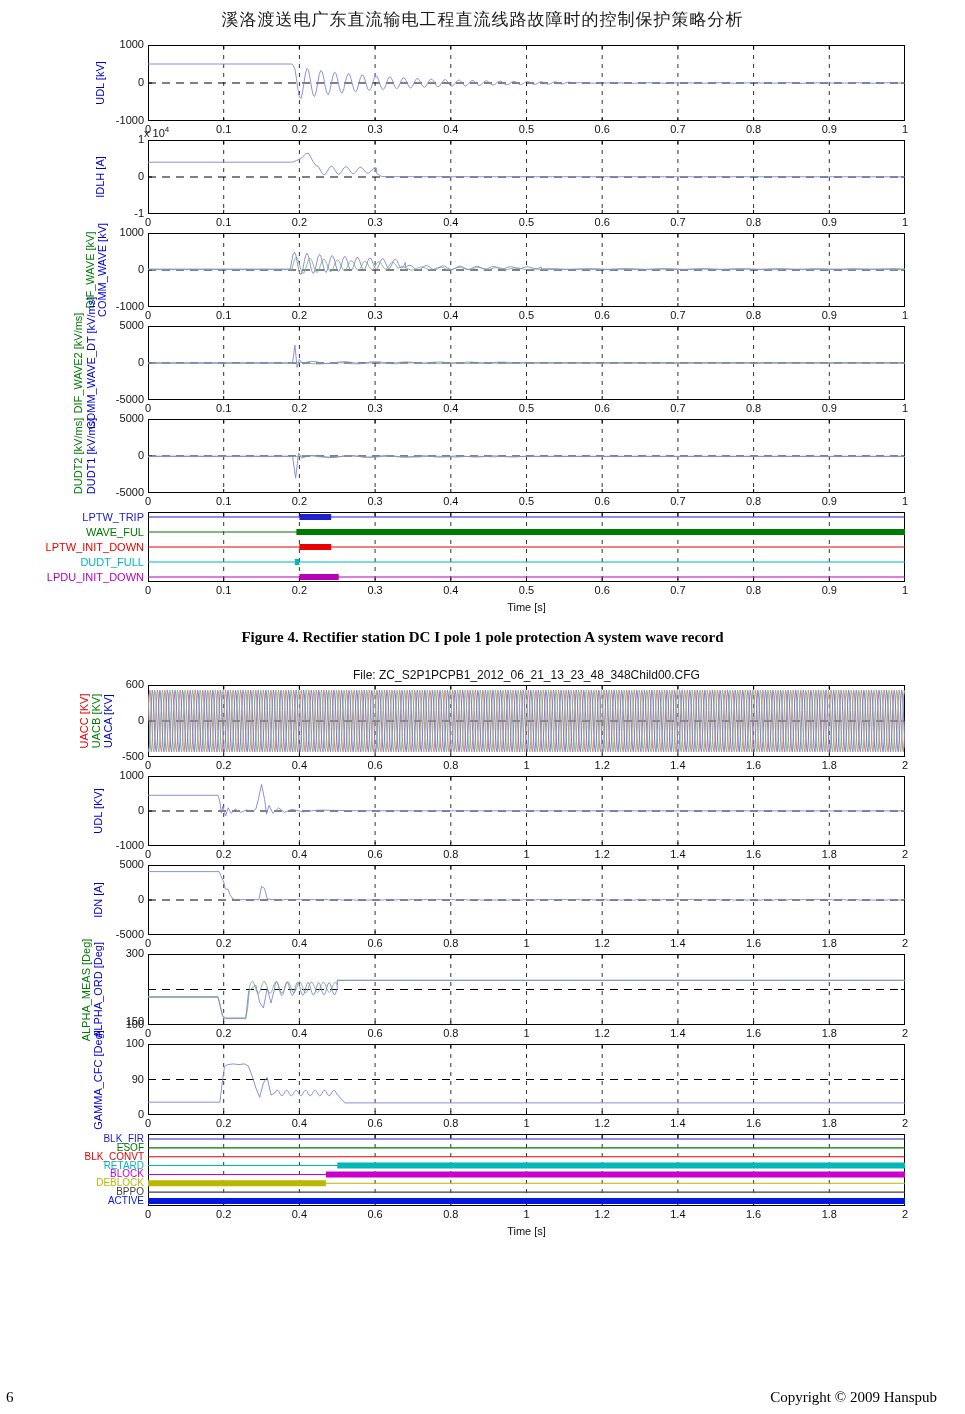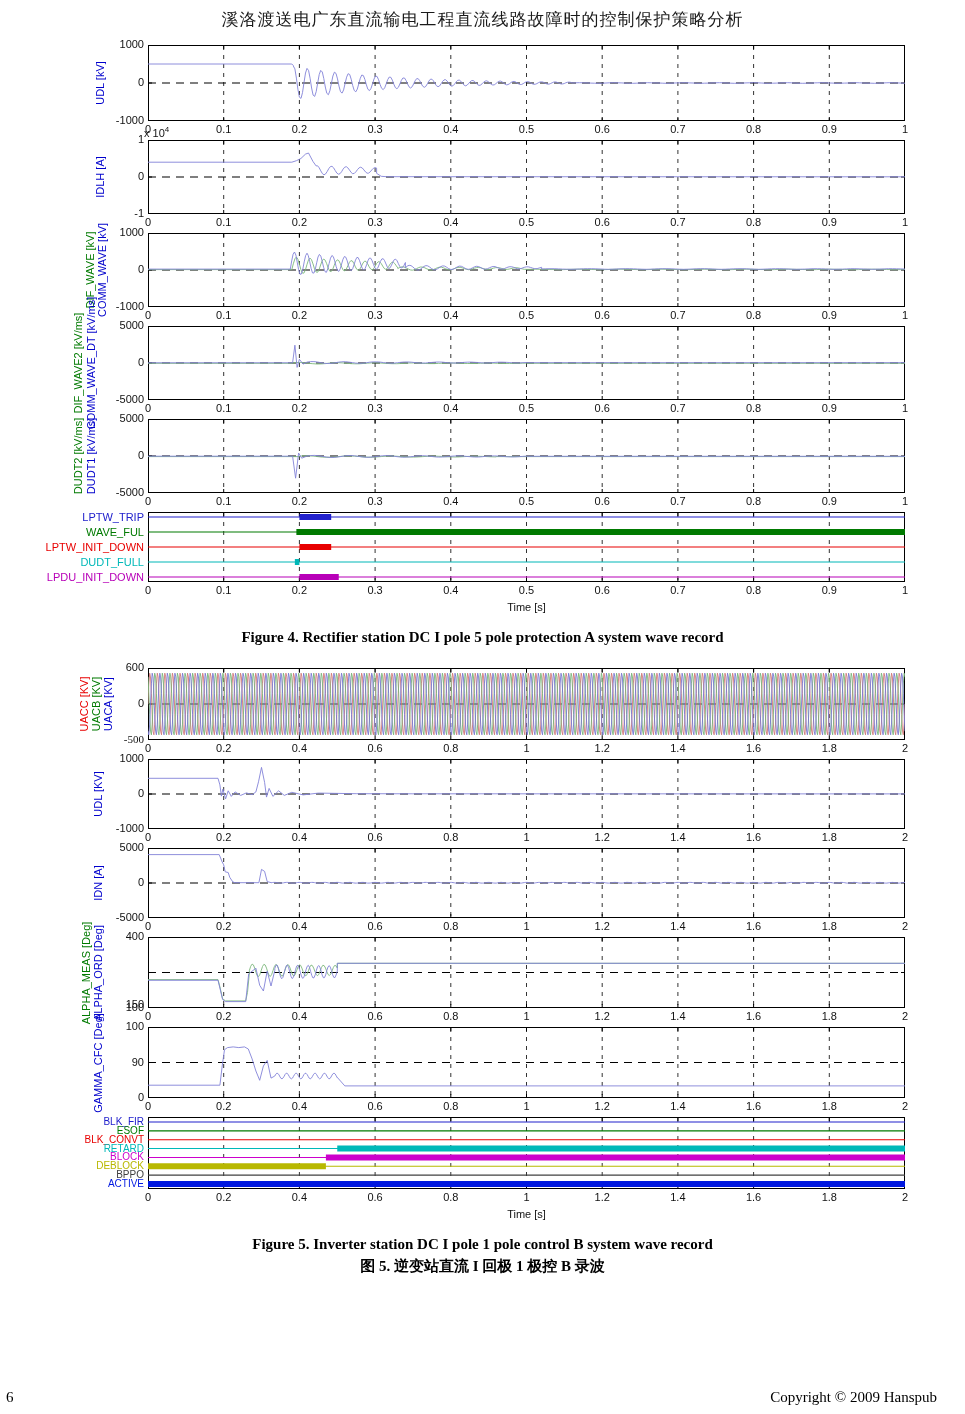--- a/index.html
+++ b/index.html
@@ -410,25 +410,26 @@
         <div class="xt" style="left: 378.5px;">0.5</div>
         <div class="xt" style="left: 454.2px;">0.6</div>
         <div class="xt" style="left: 529.9px;">0.7</div>
         <div class="xt" style="left: 605.6px;">0.8</div>
         <div class="xt" style="left: 681.3px;">0.9</div>
         <div class="xt" style="left: 757px;">1</div>
       </div>
       <div class="timelab">Time [s]</div>
     </div>
   <div class="caption">
-    <div class="en">Figure 4. Rectifier station DC I pole 5 pole protection A system wave record</div>
+    <div class="en">Figure 4. Rectifier station DC I pole 1 pole protection A system wave record</div>
   </div>
 </div>
 
 <div class="figure" style="margin-top:22px;">
+  <div class="plot-title">File: ZC_S2P1PCPB1_2012_06_21_13_23_48_348Child00.CFG</div>
   <div class="panels" id="fig5-panels">
       <div class="prow" style="height: 72px;">
         <svg width="757" height="72" viewBox="0 0 757 72">
           <rect x="0.5" y="0.5" width="756" height="71" fill="none" stroke="#000" stroke-width="1"></rect>
           <line x1="0" y1="0" x2="0" y2="4" stroke="#000"></line>
           <line x1="0" y1="68" x2="0" y2="72" stroke="#000"></line>
           <line x1="75.7" y1="1" x2="75.7" y2="71" stroke="#333" stroke-width="1" stroke-dasharray="4 5"></line>
           <line x1="75.7" y1="0" x2="75.7" y2="4" stroke="#000"></line>
           <line x1="75.7" y1="68" x2="75.7" y2="72" stroke="#000"></line>
           <line x1="151.4" y1="1" x2="151.4" y2="71" stroke="#333" stroke-width="1" stroke-dasharray="4 5"></line>
@@ -463,21 +464,21 @@
           <line x1="0" y1="36" x2="4" y2="36" stroke="#000"></line>
           <line x1="753" y1="36" x2="757" y2="36" stroke="#000"></line>
           <line x1="0" y1="72" x2="4" y2="72" stroke="#000"></line>
           <line x1="753" y1="72" x2="757" y2="72" stroke="#000"></line>
           <polyline points="0.0,36.0 0.8,15.9 1.7,5.2 2.5,8.9 3.4,25.3 4.2,46.7 5.0,63.1 5.9,66.8 6.7,56.1 7.6,36.0 8.4,15.9 9.3,5.2 10.1,8.9 10.9,25.3 11.8,46.7 12.6,63.1 13.5,66.8 14.3,56.1 15.1,36.0 16.0,15.9 16.8,5.2 17.7,8.9 18.5,25.3 19.3,46.7 20.2,63.1 21.0,66.8 21.9,56.1 22.7,36.0 23.6,15.9 24.4,5.2 25.2,8.9 26.1,25.3 26.9,46.7 27.8,63.1 28.6,66.8 29.4,56.1 30.3,36.0 31.1,15.9 32.0,5.2 32.8,8.9 33.6,25.3 34.5,46.7 35.3,63.1 36.2,66.8 37.0,56.1 37.9,36.0 38.7,15.9 39.5,5.2 40.4,8.9 41.2,25.3 42.1,46.7 42.9,63.1 43.7,66.8 44.6,56.1 45.4,36.0 46.3,15.9 47.1,5.2 47.9,8.9 48.8,25.3 49.6,46.7 50.5,63.1 51.3,66.8 52.1,56.1 53.0,36.0 53.8,15.9 54.7,5.2 55.5,8.9 56.4,25.3 57.2,46.7 58.0,63.1 58.9,66.8 59.7,56.1 60.6,36.0 61.4,15.9 62.2,5.2 63.1,8.9 63.9,25.3 64.8,46.7 65.6,63.1 66.4,66.8 67.3,56.1 68.1,36.0 69.0,15.9 69.8,5.2 70.7,8.9 71.5,25.3 72.3,46.7 73.2,63.1 74.0,66.8 74.9,56.1 75.7,36.0 76.5,15.9 77.4,5.2 78.2,8.9 79.1,25.3 79.9,46.7 80.7,63.1 81.6,66.8 82.4,56.1 83.3,36.0 84.1,15.9 85.0,5.2 85.8,8.9 86.6,25.3 87.5,46.7 88.3,63.1 89.2,66.8 90.0,56.1 90.8,36.0 91.7,15.9 92.5,5.2 93.4,8.9 94.2,25.3 95.0,46.7 95.9,63.1 96.7,66.8 97.6,56.1 98.4,36.0 99.3,15.9 100.1,5.2 100.9,8.9 101.8,25.3 102.6,46.7 103.5,63.1 104.3,66.8 105.1,56.1 106.0,36.0 106.8,15.9 107.7,5.2 108.5,8.9 109.3,25.3 110.2,46.7 111.0,63.1 111.9,66.8 112.7,56.1 113.5,36.0 114.4,15.9 115.2,5.2 116.1,8.9 116.9,25.3 117.8,46.7 118.6,63.1 119.4,66.8 120.3,56.1 121.1,36.0 122.0,15.9 122.8,5.2 123.6,8.9 124.5,25.3 125.3,46.7 126.2,63.1 127.0,66.8 127.8,56.1 128.7,36.0 129.5,15.9 130.4,5.2 131.2,8.9 132.1,25.3 132.9,46.7 133.7,63.1 134.6,66.8 135.4,56.1 136.3,36.0 137.1,15.9 137.9,5.2 138.8,8.9 139.6,25.3 140.5,46.7 141.3,63.1 142.1,66.8 143.0,56.1 143.8,36.0 144.7,15.9 145.5,5.2 146.4,8.9 147.2,25.3 148.0,46.7 148.9,63.1 149.7,66.8 150.6,56.1 151.4,36.0 152.2,15.9 153.1,5.2 153.9,8.9 154.8,25.3 155.6,46.7 156.4,63.1 157.3,66.8 158.1,56.1 159.0,36.0 159.8,15.9 160.7,5.2 161.5,8.9 162.3,25.3 163.2,46.7 164.0,63.1 164.9,66.8 165.7,56.1 166.5,36.0 167.4,15.9 168.2,5.2 169.1,8.9 169.9,25.3 170.7,46.7 171.6,63.1 172.4,66.8 173.3,56.1 174.1,36.0 175.0,15.9 175.8,5.2 176.6,8.9 177.5,25.3 178.3,46.7 179.2,63.1 180.0,66.8 180.8,56.1 181.7,36.0 182.5,15.9 183.4,5.2 184.2,8.9 185.0,25.3 185.9,46.7 186.7,63.1 187.6,66.8 188.4,56.1 189.3,36.0 190.1,15.9 190.9,5.2 191.8,8.9 192.6,25.3 193.5,46.7 194.3,63.1 195.1,66.8 196.0,56.1 196.8,36.0 197.7,15.9 198.5,5.2 199.3,8.9 200.2,25.3 201.0,46.7 201.9,63.1 202.7,66.8 203.5,56.1 204.4,36.0 205.2,15.9 206.1,5.2 206.9,8.9 207.8,25.3 208.6,46.7 209.4,63.1 210.3,66.8 211.1,56.1 212.0,36.0 212.8,15.9 213.6,5.2 214.5,8.9 215.3,25.3 216.2,46.7 217.0,63.1 217.8,66.8 218.7,56.1 219.5,36.0 220.4,15.9 221.2,5.2 222.1,8.9 222.9,25.3 223.7,46.7 224.6,63.1 225.4,66.8 226.3,56.1 227.1,36.0 227.9,15.9 228.8,5.2 229.6,8.9 230.5,25.3 231.3,46.7 232.1,63.1 233.0,66.8 233.8,56.1 234.7,36.0 235.5,15.9 236.4,5.2 237.2,8.9 238.0,25.3 238.9,46.7 239.7,63.1 240.6,66.8 241.4,56.1 242.2,36.0 243.1,15.9 243.9,5.2 244.8,8.9 245.6,25.3 246.4,46.7 247.3,63.1 248.1,66.8 249.0,56.1 249.8,36.0 250.7,15.9 251.5,5.2 252.3,8.9 253.2,25.3 254.0,46.7 254.9,63.1 255.7,66.8 256.5,56.1 257.4,36.0 258.2,15.9 259.1,5.2 259.9,8.9 260.7,25.3 261.6,46.7 262.4,63.1 263.3,66.8 264.1,56.1 264.9,36.0 265.8,15.9 266.6,5.2 267.5,8.9 268.3,25.3 269.2,46.7 270.0,63.1 270.8,66.8 271.7,56.1 272.5,36.0 273.4,15.9 274.2,5.2 275.0,8.9 275.9,25.3 276.7,46.7 277.6,63.1 278.4,66.8 279.2,56.1 280.1,36.0 280.9,15.9 281.8,5.2 282.6,8.9 283.5,25.3 284.3,46.7 285.1,63.1 286.0,66.8 286.8,56.1 287.7,36.0 288.5,15.9 289.3,5.2 290.2,8.9 291.0,25.3 291.9,46.7 292.7,63.1 293.5,66.8 294.4,56.1 295.2,36.0 296.1,15.9 296.9,5.2 297.8,8.9 298.6,25.3 299.4,46.7 300.3,63.1 301.1,66.8 302.0,56.1 302.8,36.0 303.6,15.9 304.5,5.2 305.3,8.9 306.2,25.3 307.0,46.7 307.8,63.1 308.7,66.8 309.5,56.1 310.4,36.0 311.2,15.9 312.1,5.2 312.9,8.9 313.7,25.3 314.6,46.7 315.4,63.1 316.3,66.8 317.1,56.1 317.9,36.0 318.8,15.9 319.6,5.2 320.5,8.9 321.3,25.3 322.1,46.7 323.0,63.1 323.8,66.8 324.7,56.1 325.5,36.0 326.4,15.9 327.2,5.2 328.0,8.9 328.9,25.3 329.7,46.7 330.6,63.1 331.4,66.8 332.2,56.1 333.1,36.0 333.9,15.9 334.8,5.2 335.6,8.9 336.4,25.3 337.3,46.7 338.1,63.1 339.0,66.8 339.8,56.1 340.7,36.0 341.5,15.9 342.3,5.2 343.2,8.9 344.0,25.3 344.9,46.7 345.7,63.1 346.5,66.8 347.4,56.1 348.2,36.0 349.1,15.9 349.9,5.2 350.7,8.9 351.6,25.3 352.4,46.7 353.3,63.1 354.1,66.8 354.9,56.1 355.8,36.0 356.6,15.9 357.5,5.2 358.3,8.9 359.2,25.3 360.0,46.7 360.8,63.1 361.7,66.8 362.5,56.1 363.4,36.0 364.2,15.9 365.0,5.2 365.9,8.9 366.7,25.3 367.6,46.7 368.4,63.1 369.2,66.8 370.1,56.1 370.9,36.0 371.8,15.9 372.6,5.2 373.5,8.9 374.3,25.3 375.1,46.7 376.0,63.1 376.8,66.8 377.7,56.1 378.5,36.0 379.3,15.9 380.2,5.2 381.0,8.9 381.9,25.3 382.7,46.7 383.5,63.1 384.4,66.8 385.2,56.1 386.1,36.0 386.9,15.9 387.8,5.2 388.6,8.9 389.4,25.3 390.3,46.7 391.1,63.1 392.0,66.8 392.8,56.1 393.6,36.0 394.5,15.9 395.3,5.2 396.2,8.9 397.0,25.3 397.8,46.7 398.7,63.1 399.5,66.8 400.4,56.1 401.2,36.0 402.1,15.9 402.9,5.2 403.7,8.9 404.6,25.3 405.4,46.7 406.3,63.1 407.1,66.8 407.9,56.1 408.8,36.0 409.6,15.9 410.5,5.2 411.3,8.9 412.1,25.3 413.0,46.7 413.8,63.1 414.7,66.8 415.5,56.1 416.4,36.0 417.2,15.9 418.0,5.2 418.9,8.9 419.7,25.3 420.6,46.7 421.4,63.1 422.2,66.8 423.1,56.1 423.9,36.0 424.8,15.9 425.6,5.2 426.4,8.9 427.3,25.3 428.1,46.7 429.0,63.1 429.8,66.8 430.6,56.1 431.5,36.0 432.3,15.9 433.2,5.2 434.0,8.9 434.9,25.3 435.7,46.7 436.5,63.1 437.4,66.8 438.2,56.1 439.1,36.0 439.9,15.9 440.7,5.2 441.6,8.9 442.4,25.3 443.3,46.7 444.1,63.1 444.9,66.8 445.8,56.1 446.6,36.0 447.5,15.9 448.3,5.2 449.2,8.9 450.0,25.3 450.8,46.7 451.7,63.1 452.5,66.8 453.4,56.1 454.2,36.0 455.0,15.9 455.9,5.2 456.7,8.9 457.6,25.3 458.4,46.7 459.2,63.1 460.1,66.8 460.9,56.1 461.8,36.0 462.6,15.9 463.5,5.2 464.3,8.9 465.1,25.3 466.0,46.7 466.8,63.1 467.7,66.8 468.5,56.1 469.3,36.0 470.2,15.9 471.0,5.2 471.9,8.9 472.7,25.3 473.5,46.7 474.4,63.1 475.2,66.8 476.1,56.1 476.9,36.0 477.8,15.9 478.6,5.2 479.4,8.9 480.3,25.3 481.1,46.7 482.0,63.1 482.8,66.8 483.6,56.1 484.5,36.0 485.3,15.9 486.2,5.2 487.0,8.9 487.8,25.3 488.7,46.7 489.5,63.1 490.4,66.8 491.2,56.1 492.1,36.0 492.9,15.9 493.7,5.2 494.6,8.9 495.4,25.3 496.3,46.7 497.1,63.1 497.9,66.8 498.8,56.1 499.6,36.0 500.5,15.9 501.3,5.2 502.1,8.9 503.0,25.3 503.8,46.7 504.7,63.1 505.5,66.8 506.3,56.1 507.2,36.0 508.0,15.9 508.9,5.2 509.7,8.9 510.6,25.3 511.4,46.7 512.2,63.1 513.1,66.8 513.9,56.1 514.8,36.0 515.6,15.9 516.4,5.2 517.3,8.9 518.1,25.3 519.0,46.7 519.8,63.1 520.6,66.8 521.5,56.1 522.3,36.0 523.2,15.9 524.0,5.2 524.9,8.9 525.7,25.3 526.5,46.7 527.4,63.1 528.2,66.8 529.1,56.1 529.9,36.0 530.7,15.9 531.6,5.2 532.4,8.9 533.3,25.3 534.1,46.7 534.9,63.1 535.8,66.8 536.6,56.1 537.5,36.0 538.3,15.9 539.2,5.2 540.0,8.9 540.8,25.3 541.7,46.7 542.5,63.1 543.4,66.8 544.2,56.1 545.0,36.0 545.9,15.9 546.7,5.2 547.6,8.9 548.4,25.3 549.2,46.7 550.1,63.1 550.9,66.8 551.8,56.1 552.6,36.0 553.5,15.9 554.3,5.2 555.1,8.9 556.0,25.3 556.8,46.7 557.7,63.1 558.5,66.8 559.3,56.1 560.2,36.0 561.0,15.9 561.9,5.2 562.7,8.9 563.5,25.3 564.4,46.7 565.2,63.1 566.1,66.8 566.9,56.1 567.8,36.0 568.6,15.9 569.4,5.2 570.3,8.9 571.1,25.3 572.0,46.7 572.8,63.1 573.6,66.8 574.5,56.1 575.3,36.0 576.2,15.9 577.0,5.2 577.8,8.9 578.7,25.3 579.5,46.7 580.4,63.1 581.2,66.8 582.0,56.1 582.9,36.0 583.7,15.9 584.6,5.2 585.4,8.9 586.3,25.3 587.1,46.7 587.9,63.1 588.8,66.8 589.6,56.1 590.5,36.0 591.3,15.9 592.1,5.2 593.0,8.9 593.8,25.3 594.7,46.7 595.5,63.1 596.3,66.8 597.2,56.1 598.0,36.0 598.9,15.9 599.7,5.2 600.6,8.9 601.4,25.3 602.2,46.7 603.1,63.1 603.9,66.8 604.8,56.1 605.6,36.0 606.4,15.9 607.3,5.2 608.1,8.9 609.0,25.3 609.8,46.7 610.6,63.1 611.5,66.8 612.3,56.1 613.2,36.0 614.0,15.9 614.9,5.2 615.7,8.9 616.5,25.3 617.4,46.7 618.2,63.1 619.1,66.8 619.9,56.1 620.7,36.0 621.6,15.9 622.4,5.2 623.3,8.9 624.1,25.3 624.9,46.7 625.8,63.1 626.6,66.8 627.5,56.1 628.3,36.0 629.2,15.9 630.0,5.2 630.8,8.9 631.7,25.3 632.5,46.7 633.4,63.1 634.2,66.8 635.0,56.1 635.9,36.0 636.7,15.9 637.6,5.2 638.4,8.9 639.2,25.3 640.1,46.7 640.9,63.1 641.8,66.8 642.6,56.1 643.4,36.0 644.3,15.9 645.1,5.2 646.0,8.9 646.8,25.3 647.7,46.7 648.5,63.1 649.3,66.8 650.2,56.1 651.0,36.0 651.9,15.9 652.7,5.2 653.5,8.9 654.4,25.3 655.2,46.7 656.1,63.1 656.9,66.8 657.7,56.1 658.6,36.0 659.4,15.9 660.3,5.2 661.1,8.9 662.0,25.3 662.8,46.7 663.6,63.1 664.5,66.8 665.3,56.1 666.2,36.0 667.0,15.9 667.8,5.2 668.7,8.9 669.5,25.3 670.4,46.7 671.2,63.1 672.0,66.8 672.9,56.1 673.7,36.0 674.6,15.9 675.4,5.2 676.3,8.9 677.1,25.3 677.9,46.7 678.8,63.1 679.6,66.8 680.5,56.1 681.3,36.0 682.1,15.9 683.0,5.2 683.8,8.9 684.7,25.3 685.5,46.7 686.3,63.1 687.2,66.8 688.0,56.1 688.9,36.0 689.7,15.9 690.6,5.2 691.4,8.9 692.2,25.3 693.1,46.7 693.9,63.1 694.8,66.8 695.6,56.1 696.4,36.0 697.3,15.9 698.1,5.2 699.0,8.9 699.8,25.3 700.6,46.7 701.5,63.1 702.3,66.8 703.2,56.1 704.0,36.0 704.9,15.9 705.7,5.2 706.5,8.9 707.4,25.3 708.2,46.7 709.1,63.1 709.9,66.8 710.7,56.1 711.6,36.0 712.4,15.9 713.3,5.2 714.1,8.9 714.9,25.3 715.8,46.7 716.6,63.1 717.5,66.8 718.3,56.1 719.1,36.0 720.0,15.9 720.8,5.2 721.7,8.9 722.5,25.3 723.4,46.7 724.2,63.1 725.0,66.8 725.9,56.1 726.7,36.0 727.6,15.9 728.4,5.2 729.2,8.9 730.1,25.3 730.9,46.7 731.8,63.1 732.6,66.8 733.4,56.1 734.3,36.0 735.1,15.9 736.0,5.2 736.8,8.9 737.7,25.3 738.5,46.7 739.3,63.1 740.2,66.8 741.0,56.1 741.9,36.0 742.7,15.9 743.5,5.2 744.4,8.9 745.2,25.3 746.1,46.7 746.9,63.1 747.7,66.8 748.6,56.1 749.4,36.0 750.3,15.9 751.1,5.2 752.0,8.9 752.8,25.3 753.6,46.7 754.5,63.1 755.3,66.8 756.2,56.1 757.0,36.0" fill="none" stroke="#d07878" stroke-width="0.9"></polyline>
           <polyline points="0.0,8.9 0.8,25.3 1.7,46.7 2.5,63.1 3.4,66.8 4.2,56.1 5.0,36.0 5.9,15.9 6.7,5.2 7.6,8.9 8.4,25.3 9.3,46.7 10.1,63.1 10.9,66.8 11.8,56.1 12.6,36.0 13.5,15.9 14.3,5.2 15.1,8.9 16.0,25.3 16.8,46.7 17.7,63.1 18.5,66.8 19.3,56.1 20.2,36.0 21.0,15.9 21.9,5.2 22.7,8.9 23.6,25.3 24.4,46.7 25.2,63.1 26.1,66.8 26.9,56.1 27.8,36.0 28.6,15.9 29.4,5.2 30.3,8.9 31.1,25.3 32.0,46.7 32.8,63.1 33.6,66.8 34.5,56.1 35.3,36.0 36.2,15.9 37.0,5.2 37.9,8.9 38.7,25.3 39.5,46.7 40.4,63.1 41.2,66.8 42.1,56.1 42.9,36.0 43.7,15.9 44.6,5.2 45.4,8.9 46.3,25.3 47.1,46.7 47.9,63.1 48.8,66.8 49.6,56.1 50.5,36.0 51.3,15.9 52.1,5.2 53.0,8.9 53.8,25.3 54.7,46.7 55.5,63.1 56.4,66.8 57.2,56.1 58.0,36.0 58.9,15.9 59.7,5.2 60.6,8.9 61.4,25.3 62.2,46.7 63.1,63.1 63.9,66.8 64.8,56.1 65.6,36.0 66.4,15.9 67.3,5.2 68.1,8.9 69.0,25.3 69.8,46.7 70.7,63.1 71.5,66.8 72.3,56.1 73.2,36.0 74.0,15.9 74.9,5.2 75.7,8.9 76.5,25.3 77.4,46.7 78.2,63.1 79.1,66.8 79.9,56.1 80.7,36.0 81.6,15.9 82.4,5.2 83.3,8.9 84.1,25.3 85.0,46.7 85.8,63.1 86.6,66.8 87.5,56.1 88.3,36.0 89.2,15.9 90.0,5.2 90.8,8.9 91.7,25.3 92.5,46.7 93.4,63.1 94.2,66.8 95.0,56.1 95.9,36.0 96.7,15.9 97.6,5.2 98.4,8.9 99.3,25.3 100.1,46.7 100.9,63.1 101.8,66.8 102.6,56.1 103.5,36.0 104.3,15.9 105.1,5.2 106.0,8.9 106.8,25.3 107.7,46.7 108.5,63.1 109.3,66.8 110.2,56.1 111.0,36.0 111.9,15.9 112.7,5.2 113.5,8.9 114.4,25.3 115.2,46.7 116.1,63.1 116.9,66.8 117.8,56.1 118.6,36.0 119.4,15.9 120.3,5.2 121.1,8.9 122.0,25.3 122.8,46.7 123.6,63.1 124.5,66.8 125.3,56.1 126.2,36.0 127.0,15.9 127.8,5.2 128.7,8.9 129.5,25.3 130.4,46.7 131.2,63.1 132.1,66.8 132.9,56.1 133.7,36.0 134.6,15.9 135.4,5.2 136.3,8.9 137.1,25.3 137.9,46.7 138.8,63.1 139.6,66.8 140.5,56.1 141.3,36.0 142.1,15.9 143.0,5.2 143.8,8.9 144.7,25.3 145.5,46.7 146.4,63.1 147.2,66.8 148.0,56.1 148.9,36.0 149.7,15.9 150.6,5.2 151.4,8.9 152.2,25.3 153.1,46.7 153.9,63.1 154.8,66.8 155.6,56.1 156.4,36.0 157.3,15.9 158.1,5.2 159.0,8.9 159.8,25.3 160.7,46.7 161.5,63.1 162.3,66.8 163.2,56.1 164.0,36.0 164.9,15.9 165.7,5.2 166.5,8.9 167.4,25.3 168.2,46.7 169.1,63.1 169.9,66.8 170.7,56.1 171.6,36.0 172.4,15.9 173.3,5.2 174.1,8.9 175.0,25.3 175.8,46.7 176.6,63.1 177.5,66.8 178.3,56.1 179.2,36.0 180.0,15.9 180.8,5.2 181.7,8.9 182.5,25.3 183.4,46.7 184.2,63.1 185.0,66.8 185.9,56.1 186.7,36.0 187.6,15.9 188.4,5.2 189.3,8.9 190.1,25.3 190.9,46.7 191.8,63.1 192.6,66.8 193.5,56.1 194.3,36.0 195.1,15.9 196.0,5.2 196.8,8.9 197.7,25.3 198.5,46.7 199.3,63.1 200.2,66.8 201.0,56.1 201.9,36.0 202.7,15.9 203.5,5.2 204.4,8.9 205.2,25.3 206.1,46.7 206.9,63.1 207.8,66.8 208.6,56.1 209.4,36.0 210.3,15.9 211.1,5.2 212.0,8.9 212.8,25.3 213.6,46.7 214.5,63.1 215.3,66.8 216.2,56.1 217.0,36.0 217.8,15.9 218.7,5.2 219.5,8.9 220.4,25.3 221.2,46.7 222.1,63.1 222.9,66.8 223.7,56.1 224.6,36.0 225.4,15.9 226.3,5.2 227.1,8.9 227.9,25.3 228.8,46.7 229.6,63.1 230.5,66.8 231.3,56.1 232.1,36.0 233.0,15.9 233.8,5.2 234.7,8.9 235.5,25.3 236.4,46.7 237.2,63.1 238.0,66.8 238.9,56.1 239.7,36.0 240.6,15.9 241.4,5.2 242.2,8.9 243.1,25.3 243.9,46.7 244.8,63.1 245.6,66.8 246.4,56.1 247.3,36.0 248.1,15.9 249.0,5.2 249.8,8.9 250.7,25.3 251.5,46.7 252.3,63.1 253.2,66.8 254.0,56.1 254.9,36.0 255.7,15.9 256.5,5.2 257.4,8.9 258.2,25.3 259.1,46.7 259.9,63.1 260.7,66.8 261.6,56.1 262.4,36.0 263.3,15.9 264.1,5.2 264.9,8.9 265.8,25.3 266.6,46.7 267.5,63.1 268.3,66.8 269.2,56.1 270.0,36.0 270.8,15.9 271.7,5.2 272.5,8.9 273.4,25.3 274.2,46.7 275.0,63.1 275.9,66.8 276.7,56.1 277.6,36.0 278.4,15.9 279.2,5.2 280.1,8.9 280.9,25.3 281.8,46.7 282.6,63.1 283.5,66.8 284.3,56.1 285.1,36.0 286.0,15.9 286.8,5.2 287.7,8.9 288.5,25.3 289.3,46.7 290.2,63.1 291.0,66.8 291.9,56.1 292.7,36.0 293.5,15.9 294.4,5.2 295.2,8.9 296.1,25.3 296.9,46.7 297.8,63.1 298.6,66.8 299.4,56.1 300.3,36.0 301.1,15.9 302.0,5.2 302.8,8.9 303.6,25.3 304.5,46.7 305.3,63.1 306.2,66.8 307.0,56.1 307.8,36.0 308.7,15.9 309.5,5.2 310.4,8.9 311.2,25.3 312.1,46.7 312.9,63.1 313.7,66.8 314.6,56.1 315.4,36.0 316.3,15.9 317.1,5.2 317.9,8.9 318.8,25.3 319.6,46.7 320.5,63.1 321.3,66.8 322.1,56.1 323.0,36.0 323.8,15.9 324.7,5.2 325.5,8.9 326.4,25.3 327.2,46.7 328.0,63.1 328.9,66.8 329.7,56.1 330.6,36.0 331.4,15.9 332.2,5.2 333.1,8.9 333.9,25.3 334.8,46.7 335.6,63.1 336.4,66.8 337.3,56.1 338.1,36.0 339.0,15.9 339.8,5.2 340.7,8.9 341.5,25.3 342.3,46.7 343.2,63.1 344.0,66.8 344.9,56.1 345.7,36.0 346.5,15.9 347.4,5.2 348.2,8.9 349.1,25.3 349.9,46.7 350.7,63.1 351.6,66.8 352.4,56.1 353.3,36.0 354.1,15.9 354.9,5.2 355.8,8.9 356.6,25.3 357.5,46.7 358.3,63.1 359.2,66.8 360.0,56.1 360.8,36.0 361.7,15.9 362.5,5.2 363.4,8.9 364.2,25.3 365.0,46.7 365.9,63.1 366.7,66.8 367.6,56.1 368.4,36.0 369.2,15.9 370.1,5.2 370.9,8.9 371.8,25.3 372.6,46.7 373.5,63.1 374.3,66.8 375.1,56.1 376.0,36.0 376.8,15.9 377.7,5.2 378.5,8.9 379.3,25.3 380.2,46.7 381.0,63.1 381.9,66.8 382.7,56.1 383.5,36.0 384.4,15.9 385.2,5.2 386.1,8.9 386.9,25.3 387.8,46.7 388.6,63.1 389.4,66.8 390.3,56.1 391.1,36.0 392.0,15.9 392.8,5.2 393.6,8.9 394.5,25.3 395.3,46.7 396.2,63.1 397.0,66.8 397.8,56.1 398.7,36.0 399.5,15.9 400.4,5.2 401.2,8.9 402.1,25.3 402.9,46.7 403.7,63.1 404.6,66.8 405.4,56.1 406.3,36.0 407.1,15.9 407.9,5.2 408.8,8.9 409.6,25.3 410.5,46.7 411.3,63.1 412.1,66.8 413.0,56.1 413.8,36.0 414.7,15.9 415.5,5.2 416.4,8.9 417.2,25.3 418.0,46.7 418.9,63.1 419.7,66.8 420.6,56.1 421.4,36.0 422.2,15.9 423.1,5.2 423.9,8.9 424.8,25.3 425.6,46.7 426.4,63.1 427.3,66.8 428.1,56.1 429.0,36.0 429.8,15.9 430.6,5.2 431.5,8.9 432.3,25.3 433.2,46.7 434.0,63.1 434.9,66.8 435.7,56.1 436.5,36.0 437.4,15.9 438.2,5.2 439.1,8.9 439.9,25.3 440.7,46.7 441.6,63.1 442.4,66.8 443.3,56.1 444.1,36.0 444.9,15.9 445.8,5.2 446.6,8.9 447.5,25.3 448.3,46.7 449.2,63.1 450.0,66.8 450.8,56.1 451.7,36.0 452.5,15.9 453.4,5.2 454.2,8.9 455.0,25.3 455.9,46.7 456.7,63.1 457.6,66.8 458.4,56.1 459.2,36.0 460.1,15.9 460.9,5.2 461.8,8.9 462.6,25.3 463.5,46.7 464.3,63.1 465.1,66.8 466.0,56.1 466.8,36.0 467.7,15.9 468.5,5.2 469.3,8.9 470.2,25.3 471.0,46.7 471.9,63.1 472.7,66.8 473.5,56.1 474.4,36.0 475.2,15.9 476.1,5.2 476.9,8.9 477.8,25.3 478.6,46.7 479.4,63.1 480.3,66.8 481.1,56.1 482.0,36.0 482.8,15.9 483.6,5.2 484.5,8.9 485.3,25.3 486.2,46.7 487.0,63.1 487.8,66.8 488.7,56.1 489.5,36.0 490.4,15.9 491.2,5.2 492.1,8.9 492.9,25.3 493.7,46.7 494.6,63.1 495.4,66.8 496.3,56.1 497.1,36.0 497.9,15.9 498.8,5.2 499.6,8.9 500.5,25.3 501.3,46.7 502.1,63.1 503.0,66.8 503.8,56.1 504.7,36.0 505.5,15.9 506.3,5.2 507.2,8.9 508.0,25.3 508.9,46.7 509.7,63.1 510.6,66.8 511.4,56.1 512.2,36.0 513.1,15.9 513.9,5.2 514.8,8.9 515.6,25.3 516.4,46.7 517.3,63.1 518.1,66.8 519.0,56.1 519.8,36.0 520.6,15.9 521.5,5.2 522.3,8.9 523.2,25.3 524.0,46.7 524.9,63.1 525.7,66.8 526.5,56.1 527.4,36.0 528.2,15.9 529.1,5.2 529.9,8.9 530.7,25.3 531.6,46.7 532.4,63.1 533.3,66.8 534.1,56.1 534.9,36.0 535.8,15.9 536.6,5.2 537.5,8.9 538.3,25.3 539.2,46.7 540.0,63.1 540.8,66.8 541.7,56.1 542.5,36.0 543.4,15.9 544.2,5.2 545.0,8.9 545.9,25.3 546.7,46.7 547.6,63.1 548.4,66.8 549.2,56.1 550.1,36.0 550.9,15.9 551.8,5.2 552.6,8.9 553.5,25.3 554.3,46.7 555.1,63.1 556.0,66.8 556.8,56.1 557.7,36.0 558.5,15.9 559.3,5.2 560.2,8.9 561.0,25.3 561.9,46.7 562.7,63.1 563.5,66.8 564.4,56.1 565.2,36.0 566.1,15.9 566.9,5.2 567.8,8.9 568.6,25.3 569.4,46.7 570.3,63.1 571.1,66.8 572.0,56.1 572.8,36.0 573.6,15.9 574.5,5.2 575.3,8.9 576.2,25.3 577.0,46.7 577.8,63.1 578.7,66.8 579.5,56.1 580.4,36.0 581.2,15.9 582.0,5.2 582.9,8.9 583.7,25.3 584.6,46.7 585.4,63.1 586.3,66.8 587.1,56.1 587.9,36.0 588.8,15.9 589.6,5.2 590.5,8.9 591.3,25.3 592.1,46.7 593.0,63.1 593.8,66.8 594.7,56.1 595.5,36.0 596.3,15.9 597.2,5.2 598.0,8.9 598.9,25.3 599.7,46.7 600.6,63.1 601.4,66.8 602.2,56.1 603.1,36.0 603.9,15.9 604.8,5.2 605.6,8.9 606.4,25.3 607.3,46.7 608.1,63.1 609.0,66.8 609.8,56.1 610.6,36.0 611.5,15.9 612.3,5.2 613.2,8.9 614.0,25.3 614.9,46.7 615.7,63.1 616.5,66.8 617.4,56.1 618.2,36.0 619.1,15.9 619.9,5.2 620.7,8.9 621.6,25.3 622.4,46.7 623.3,63.1 624.1,66.8 624.9,56.1 625.8,36.0 626.6,15.9 627.5,5.2 628.3,8.9 629.2,25.3 630.0,46.7 630.8,63.1 631.7,66.8 632.5,56.1 633.4,36.0 634.2,15.9 635.0,5.2 635.9,8.9 636.7,25.3 637.6,46.7 638.4,63.1 639.2,66.8 640.1,56.1 640.9,36.0 641.8,15.9 642.6,5.2 643.4,8.9 644.3,25.3 645.1,46.7 646.0,63.1 646.8,66.8 647.7,56.1 648.5,36.0 649.3,15.9 650.2,5.2 651.0,8.9 651.9,25.3 652.7,46.7 653.5,63.1 654.4,66.8 655.2,56.1 656.1,36.0 656.9,15.9 657.7,5.2 658.6,8.9 659.4,25.3 660.3,46.7 661.1,63.1 662.0,66.8 662.8,56.1 663.6,36.0 664.5,15.9 665.3,5.2 666.2,8.9 667.0,25.3 667.8,46.7 668.7,63.1 669.5,66.8 670.4,56.1 671.2,36.0 672.0,15.9 672.9,5.2 673.7,8.9 674.6,25.3 675.4,46.7 676.3,63.1 677.1,66.8 677.9,56.1 678.8,36.0 679.6,15.9 680.5,5.2 681.3,8.9 682.1,25.3 683.0,46.7 683.8,63.1 684.7,66.8 685.5,56.1 686.3,36.0 687.2,15.9 688.0,5.2 688.9,8.9 689.7,25.3 690.6,46.7 691.4,63.1 692.2,66.8 693.1,56.1 693.9,36.0 694.8,15.9 695.6,5.2 696.4,8.9 697.3,25.3 698.1,46.7 699.0,63.1 699.8,66.8 700.6,56.1 701.5,36.0 702.3,15.9 703.2,5.2 704.0,8.9 704.9,25.3 705.7,46.7 706.5,63.1 707.4,66.8 708.2,56.1 709.1,36.0 709.9,15.9 710.7,5.2 711.6,8.9 712.4,25.3 713.3,46.7 714.1,63.1 714.9,66.8 715.8,56.1 716.6,36.0 717.5,15.9 718.3,5.2 719.1,8.9 720.0,25.3 720.8,46.7 721.7,63.1 722.5,66.8 723.4,56.1 724.2,36.0 725.0,15.9 725.9,5.2 726.7,8.9 727.6,25.3 728.4,46.7 729.2,63.1 730.1,66.8 730.9,56.1 731.8,36.0 732.6,15.9 733.4,5.2 734.3,8.9 735.1,25.3 736.0,46.7 736.8,63.1 737.7,66.8 738.5,56.1 739.3,36.0 740.2,15.9 741.0,5.2 741.9,8.9 742.7,25.3 743.5,46.7 744.4,63.1 745.2,66.8 746.1,56.1 746.9,36.0 747.7,15.9 748.6,5.2 749.4,8.9 750.3,25.3 751.1,46.7 752.0,63.1 752.8,66.8 753.6,56.1 754.5,36.0 755.3,15.9 756.2,5.2 757.0,8.9" fill="none" stroke="#78b478" stroke-width="0.9"></polyline>
           <polyline points="0.0,63.1 0.8,66.8 1.7,56.1 2.5,36.0 3.4,15.9 4.2,5.2 5.0,8.9 5.9,25.3 6.7,46.7 7.6,63.1 8.4,66.8 9.3,56.1 10.1,36.0 10.9,15.9 11.8,5.2 12.6,8.9 13.5,25.3 14.3,46.7 15.1,63.1 16.0,66.8 16.8,56.1 17.7,36.0 18.5,15.9 19.3,5.2 20.2,8.9 21.0,25.3 21.9,46.7 22.7,63.1 23.6,66.8 24.4,56.1 25.2,36.0 26.1,15.9 26.9,5.2 27.8,8.9 28.6,25.3 29.4,46.7 30.3,63.1 31.1,66.8 32.0,56.1 32.8,36.0 33.6,15.9 34.5,5.2 35.3,8.9 36.2,25.3 37.0,46.7 37.9,63.1 38.7,66.8 39.5,56.1 40.4,36.0 41.2,15.9 42.1,5.2 42.9,8.9 43.7,25.3 44.6,46.7 45.4,63.1 46.3,66.8 47.1,56.1 47.9,36.0 48.8,15.9 49.6,5.2 50.5,8.9 51.3,25.3 52.1,46.7 53.0,63.1 53.8,66.8 54.7,56.1 55.5,36.0 56.4,15.9 57.2,5.2 58.0,8.9 58.9,25.3 59.7,46.7 60.6,63.1 61.4,66.8 62.2,56.1 63.1,36.0 63.9,15.9 64.8,5.2 65.6,8.9 66.4,25.3 67.3,46.7 68.1,63.1 69.0,66.8 69.8,56.1 70.7,36.0 71.5,15.9 72.3,5.2 73.2,8.9 74.0,25.3 74.9,46.7 75.7,63.1 76.5,66.8 77.4,56.1 78.2,36.0 79.1,15.9 79.9,5.2 80.7,8.9 81.6,25.3 82.4,46.7 83.3,63.1 84.1,66.8 85.0,56.1 85.8,36.0 86.6,15.9 87.5,5.2 88.3,8.9 89.2,25.3 90.0,46.7 90.8,63.1 91.7,66.8 92.5,56.1 93.4,36.0 94.2,15.9 95.0,5.2 95.9,8.9 96.7,25.3 97.6,46.7 98.4,63.1 99.3,66.8 100.1,56.1 100.9,36.0 101.8,15.9 102.6,5.2 103.5,8.9 104.3,25.3 105.1,46.7 106.0,63.1 106.8,66.8 107.7,56.1 108.5,36.0 109.3,15.9 110.2,5.2 111.0,8.9 111.9,25.3 112.7,46.7 113.5,63.1 114.4,66.8 115.2,56.1 116.1,36.0 116.9,15.9 117.8,5.2 118.6,8.9 119.4,25.3 120.3,46.7 121.1,63.1 122.0,66.8 122.8,56.1 123.6,36.0 124.5,15.9 125.3,5.2 126.2,8.9 127.0,25.3 127.8,46.7 128.7,63.1 129.5,66.8 130.4,56.1 131.2,36.0 132.1,15.9 132.9,5.2 133.7,8.9 134.6,25.3 135.4,46.7 136.3,63.1 137.1,66.8 137.9,56.1 138.8,36.0 139.6,15.9 140.5,5.2 141.3,8.9 142.1,25.3 143.0,46.7 143.8,63.1 144.7,66.8 145.5,56.1 146.4,36.0 147.2,15.9 148.0,5.2 148.9,8.9 149.7,25.3 150.6,46.7 151.4,63.1 152.2,66.8 153.1,56.1 153.9,36.0 154.8,15.9 155.6,5.2 156.4,8.9 157.3,25.3 158.1,46.7 159.0,63.1 159.8,66.8 160.7,56.1 161.5,36.0 162.3,15.9 163.2,5.2 164.0,8.9 164.9,25.3 165.7,46.7 166.5,63.1 167.4,66.8 168.2,56.1 169.1,36.0 169.9,15.9 170.7,5.2 171.6,8.9 172.4,25.3 173.3,46.7 174.1,63.1 175.0,66.8 175.8,56.1 176.6,36.0 177.5,15.9 178.3,5.2 179.2,8.9 180.0,25.3 180.8,46.7 181.7,63.1 182.5,66.8 183.4,56.1 184.2,36.0 185.0,15.9 185.9,5.2 186.7,8.9 187.6,25.3 188.4,46.7 189.3,63.1 190.1,66.8 190.9,56.1 191.8,36.0 192.6,15.9 193.5,5.2 194.3,8.9 195.1,25.3 196.0,46.7 196.8,63.1 197.7,66.8 198.5,56.1 199.3,36.0 200.2,15.9 201.0,5.2 201.9,8.9 202.7,25.3 203.5,46.7 204.4,63.1 205.2,66.8 206.1,56.1 206.9,36.0 207.8,15.9 208.6,5.2 209.4,8.9 210.3,25.3 211.1,46.7 212.0,63.1 212.8,66.8 213.6,56.1 214.5,36.0 215.3,15.9 216.2,5.2 217.0,8.9 217.8,25.3 218.7,46.7 219.5,63.1 220.4,66.8 221.2,56.1 222.1,36.0 222.9,15.9 223.7,5.2 224.6,8.9 225.4,25.3 226.3,46.7 227.1,63.1 227.9,66.8 228.8,56.1 229.6,36.0 230.5,15.9 231.3,5.2 232.1,8.9 233.0,25.3 233.8,46.7 234.7,63.1 235.5,66.8 236.4,56.1 237.2,36.0 238.0,15.9 238.9,5.2 239.7,8.9 240.6,25.3 241.4,46.7 242.2,63.1 243.1,66.8 243.9,56.1 244.8,36.0 245.6,15.9 246.4,5.2 247.3,8.9 248.1,25.3 249.0,46.7 249.8,63.1 250.7,66.8 251.5,56.1 252.3,36.0 253.2,15.9 254.0,5.2 254.9,8.9 255.7,25.3 256.5,46.7 257.4,63.1 258.2,66.8 259.1,56.1 259.9,36.0 260.7,15.9 261.6,5.2 262.4,8.9 263.3,25.3 264.1,46.7 264.9,63.1 265.8,66.8 266.6,56.1 267.5,36.0 268.3,15.9 269.2,5.2 270.0,8.9 270.8,25.3 271.7,46.7 272.5,63.1 273.4,66.8 274.2,56.1 275.0,36.0 275.9,15.9 276.7,5.2 277.6,8.9 278.4,25.3 279.2,46.7 280.1,63.1 280.9,66.8 281.8,56.1 282.6,36.0 283.5,15.9 284.3,5.2 285.1,8.9 286.0,25.3 286.8,46.7 287.7,63.1 288.5,66.8 289.3,56.1 290.2,36.0 291.0,15.9 291.9,5.2 292.7,8.9 293.5,25.3 294.4,46.7 295.2,63.1 296.1,66.8 296.9,56.1 297.8,36.0 298.6,15.9 299.4,5.2 300.3,8.9 301.1,25.3 302.0,46.7 302.8,63.1 303.6,66.8 304.5,56.1 305.3,36.0 306.2,15.9 307.0,5.2 307.8,8.9 308.7,25.3 309.5,46.7 310.4,63.1 311.2,66.8 312.1,56.1 312.9,36.0 313.7,15.9 314.6,5.2 315.4,8.9 316.3,25.3 317.1,46.7 317.9,63.1 318.8,66.8 319.6,56.1 320.5,36.0 321.3,15.9 322.1,5.2 323.0,8.9 323.8,25.3 324.7,46.7 325.5,63.1 326.4,66.8 327.2,56.1 328.0,36.0 328.9,15.9 329.7,5.2 330.6,8.9 331.4,25.3 332.2,46.7 333.1,63.1 333.9,66.8 334.8,56.1 335.6,36.0 336.4,15.9 337.3,5.2 338.1,8.9 339.0,25.3 339.8,46.7 340.7,63.1 341.5,66.8 342.3,56.1 343.2,36.0 344.0,15.9 344.9,5.2 345.7,8.9 346.5,25.3 347.4,46.7 348.2,63.1 349.1,66.8 349.9,56.1 350.7,36.0 351.6,15.9 352.4,5.2 353.3,8.9 354.1,25.3 354.9,46.7 355.8,63.1 356.6,66.8 357.5,56.1 358.3,36.0 359.2,15.9 360.0,5.2 360.8,8.9 361.7,25.3 362.5,46.7 363.4,63.1 364.2,66.8 365.0,56.1 365.9,36.0 366.7,15.9 367.6,5.2 368.4,8.9 369.2,25.3 370.1,46.7 370.9,63.1 371.8,66.8 372.6,56.1 373.5,36.0 374.3,15.9 375.1,5.2 376.0,8.9 376.8,25.3 377.7,46.7 378.5,63.1 379.3,66.8 380.2,56.1 381.0,36.0 381.9,15.9 382.7,5.2 383.5,8.9 384.4,25.3 385.2,46.7 386.1,63.1 386.9,66.8 387.8,56.1 388.6,36.0 389.4,15.9 390.3,5.2 391.1,8.9 392.0,25.3 392.8,46.7 393.6,63.1 394.5,66.8 395.3,56.1 396.2,36.0 397.0,15.9 397.8,5.2 398.7,8.9 399.5,25.3 400.4,46.7 401.2,63.1 402.1,66.8 402.9,56.1 403.7,36.0 404.6,15.9 405.4,5.2 406.3,8.9 407.1,25.3 407.9,46.7 408.8,63.1 409.6,66.8 410.5,56.1 411.3,36.0 412.1,15.9 413.0,5.2 413.8,8.9 414.7,25.3 415.5,46.7 416.4,63.1 417.2,66.8 418.0,56.1 418.9,36.0 419.7,15.9 420.6,5.2 421.4,8.9 422.2,25.3 423.1,46.7 423.9,63.1 424.8,66.8 425.6,56.1 426.4,36.0 427.3,15.9 428.1,5.2 429.0,8.9 429.8,25.3 430.6,46.7 431.5,63.1 432.3,66.8 433.2,56.1 434.0,36.0 434.9,15.9 435.7,5.2 436.5,8.9 437.4,25.3 438.2,46.7 439.1,63.1 439.9,66.8 440.7,56.1 441.6,36.0 442.4,15.9 443.3,5.2 444.1,8.9 444.9,25.3 445.8,46.7 446.6,63.1 447.5,66.8 448.3,56.1 449.2,36.0 450.0,15.9 450.8,5.2 451.7,8.9 452.5,25.3 453.4,46.7 454.2,63.1 455.0,66.8 455.9,56.1 456.7,36.0 457.6,15.9 458.4,5.2 459.2,8.9 460.1,25.3 460.9,46.7 461.8,63.1 462.6,66.8 463.5,56.1 464.3,36.0 465.1,15.9 466.0,5.2 466.8,8.9 467.7,25.3 468.5,46.7 469.3,63.1 470.2,66.8 471.0,56.1 471.9,36.0 472.7,15.9 473.5,5.2 474.4,8.9 475.2,25.3 476.1,46.7 476.9,63.1 477.8,66.8 478.6,56.1 479.4,36.0 480.3,15.9 481.1,5.2 482.0,8.9 482.8,25.3 483.6,46.7 484.5,63.1 485.3,66.8 486.2,56.1 487.0,36.0 487.8,15.9 488.7,5.2 489.5,8.9 490.4,25.3 491.2,46.7 492.1,63.1 492.9,66.8 493.7,56.1 494.6,36.0 495.4,15.9 496.3,5.2 497.1,8.9 497.9,25.3 498.8,46.7 499.6,63.1 500.5,66.8 501.3,56.1 502.1,36.0 503.0,15.9 503.8,5.2 504.7,8.9 505.5,25.3 506.3,46.7 507.2,63.1 508.0,66.8 508.9,56.1 509.7,36.0 510.6,15.9 511.4,5.2 512.2,8.9 513.1,25.3 513.9,46.7 514.8,63.1 515.6,66.8 516.4,56.1 517.3,36.0 518.1,15.9 519.0,5.2 519.8,8.9 520.6,25.3 521.5,46.7 522.3,63.1 523.2,66.8 524.0,56.1 524.9,36.0 525.7,15.9 526.5,5.2 527.4,8.9 528.2,25.3 529.1,46.7 529.9,63.1 530.7,66.8 531.6,56.1 532.4,36.0 533.3,15.9 534.1,5.2 534.9,8.9 535.8,25.3 536.6,46.7 537.5,63.1 538.3,66.8 539.2,56.1 540.0,36.0 540.8,15.9 541.7,5.2 542.5,8.9 543.4,25.3 544.2,46.7 545.0,63.1 545.9,66.8 546.7,56.1 547.6,36.0 548.4,15.9 549.2,5.2 550.1,8.9 550.9,25.3 551.8,46.7 552.6,63.1 553.5,66.8 554.3,56.1 555.1,36.0 556.0,15.9 556.8,5.2 557.7,8.9 558.5,25.3 559.3,46.7 560.2,63.1 561.0,66.8 561.9,56.1 562.7,36.0 563.5,15.9 564.4,5.2 565.2,8.9 566.1,25.3 566.9,46.7 567.8,63.1 568.6,66.8 569.4,56.1 570.3,36.0 571.1,15.9 572.0,5.2 572.8,8.9 573.6,25.3 574.5,46.7 575.3,63.1 576.2,66.8 577.0,56.1 577.8,36.0 578.7,15.9 579.5,5.2 580.4,8.9 581.2,25.3 582.0,46.7 582.9,63.1 583.7,66.8 584.6,56.1 585.4,36.0 586.3,15.9 587.1,5.2 587.9,8.9 588.8,25.3 589.6,46.7 590.5,63.1 591.3,66.8 592.1,56.1 593.0,36.0 593.8,15.9 594.7,5.2 595.5,8.9 596.3,25.3 597.2,46.7 598.0,63.1 598.9,66.8 599.7,56.1 600.6,36.0 601.4,15.9 602.2,5.2 603.1,8.9 603.9,25.3 604.8,46.7 605.6,63.1 606.4,66.8 607.3,56.1 608.1,36.0 609.0,15.9 609.8,5.2 610.6,8.9 611.5,25.3 612.3,46.7 613.2,63.1 614.0,66.8 614.9,56.1 615.7,36.0 616.5,15.9 617.4,5.2 618.2,8.9 619.1,25.3 619.9,46.7 620.7,63.1 621.6,66.8 622.4,56.1 623.3,36.0 624.1,15.9 624.9,5.2 625.8,8.9 626.6,25.3 627.5,46.7 628.3,63.1 629.2,66.8 630.0,56.1 630.8,36.0 631.7,15.9 632.5,5.2 633.4,8.9 634.2,25.3 635.0,46.7 635.9,63.1 636.7,66.8 637.6,56.1 638.4,36.0 639.2,15.9 640.1,5.2 640.9,8.9 641.8,25.3 642.6,46.7 643.4,63.1 644.3,66.8 645.1,56.1 646.0,36.0 646.8,15.9 647.7,5.2 648.5,8.9 649.3,25.3 650.2,46.7 651.0,63.1 651.9,66.8 652.7,56.1 653.5,36.0 654.4,15.9 655.2,5.2 656.1,8.9 656.9,25.3 657.7,46.7 658.6,63.1 659.4,66.8 660.3,56.1 661.1,36.0 662.0,15.9 662.8,5.2 663.6,8.9 664.5,25.3 665.3,46.7 666.2,63.1 667.0,66.8 667.8,56.1 668.7,36.0 669.5,15.9 670.4,5.2 671.2,8.9 672.0,25.3 672.9,46.7 673.7,63.1 674.6,66.8 675.4,56.1 676.3,36.0 677.1,15.9 677.9,5.2 678.8,8.9 679.6,25.3 680.5,46.7 681.3,63.1 682.1,66.8 683.0,56.1 683.8,36.0 684.7,15.9 685.5,5.2 686.3,8.9 687.2,25.3 688.0,46.7 688.9,63.1 689.7,66.8 690.6,56.1 691.4,36.0 692.2,15.9 693.1,5.2 693.9,8.9 694.8,25.3 695.6,46.7 696.4,63.1 697.3,66.8 698.1,56.1 699.0,36.0 699.8,15.9 700.6,5.2 701.5,8.9 702.3,25.3 703.2,46.7 704.0,63.1 704.9,66.8 705.7,56.1 706.5,36.0 707.4,15.9 708.2,5.2 709.1,8.9 709.9,25.3 710.7,46.7 711.6,63.1 712.4,66.8 713.3,56.1 714.1,36.0 714.9,15.9 715.8,5.2 716.6,8.9 717.5,25.3 718.3,46.7 719.1,63.1 720.0,66.8 720.8,56.1 721.7,36.0 722.5,15.9 723.4,5.2 724.2,8.9 725.0,25.3 725.9,46.7 726.7,63.1 727.6,66.8 728.4,56.1 729.2,36.0 730.1,15.9 730.9,5.2 731.8,8.9 732.6,25.3 733.4,46.7 734.3,63.1 735.1,66.8 736.0,56.1 736.8,36.0 737.7,15.9 738.5,5.2 739.3,8.9 740.2,25.3 741.0,46.7 741.9,63.1 742.7,66.8 743.5,56.1 744.4,36.0 745.2,15.9 746.1,5.2 746.9,8.9 747.7,25.3 748.6,46.7 749.4,63.1 750.3,66.8 751.1,56.1 752.0,36.0 752.8,15.9 753.6,5.2 754.5,8.9 755.3,25.3 756.2,46.7 757.0,63.1" fill="none" stroke="#7878d0" stroke-width="0.9"></polyline>
         </svg>
         <div class="ytick" style="top: -7px;">600</div>
         <div class="ytick" style="top: 29px;">0</div>
-        <div class="ytick" style="top: 65px; font-family: Liberation Serif, serif;">-500</div>
+        <div class="ytick" style="top: 65px;">-500</div>
         <div class="ylab" style="color: rgb(232, 0, 0); left: -64px;">UACC [KV]</div>
         <div class="ylab" style="color: rgb(0, 122, 0); left: -52px;">UACB [KV]</div>
         <div class="ylab" style="color: rgb(0, 0, 204); left: -40px;">UACA [KV]</div>
       </div>
       <div class="xticks">
         <div class="xt" style="left: 0px;">0</div>
         <div class="xt" style="left: 75.7px;">0.2</div>
         <div class="xt" style="left: 151.4px;">0.4</div>
         <div class="xt" style="left: 227.1px;">0.6</div>
         <div class="xt" style="left: 302.8px;">0.8</div>
@@ -647,21 +648,21 @@
           <line x1="0" y1="35.5" x2="757" y2="35.5" stroke="#000" stroke-width="1.2" stroke-dasharray="8 6"></line>
           <line x1="0" y1="0" x2="4" y2="0" stroke="#000"></line>
           <line x1="753" y1="0" x2="757" y2="0" stroke="#000"></line>
           <line x1="0" y1="35.5" x2="4" y2="35.5" stroke="#000"></line>
           <line x1="753" y1="35.5" x2="757" y2="35.5" stroke="#000"></line>
           <line x1="0" y1="71" x2="4" y2="71" stroke="#000"></line>
           <line x1="753" y1="71" x2="757" y2="71" stroke="#000"></line>
           <polyline points="0.0,42.6 70.0,42.6 71.9,49.7 74.6,61.8 77.6,63.9 97.7,63.9 99.5,55.4 101.4,35.5 101.4,33.4 102.7,29.3 104.1,27.1 105.4,27.9 106.7,31.2 108.0,35.5 109.3,38.8 110.6,39.5 111.9,37.4 113.2,33.5 114.5,29.5 115.9,27.3 117.2,28.0 118.5,31.1 119.8,35.3 121.1,38.5 122.4,39.4 123.7,37.4 125.0,33.6 126.3,29.7 127.7,27.5 129.0,28.1 130.3,31.1 131.6,35.1 132.9,38.3 134.2,39.2 135.5,37.3 136.8,33.7 138.1,29.9 139.4,27.7 140.8,28.2 142.1,31.1 143.4,35.0 144.7,38.1 146.0,39.0 147.3,37.3 148.6,33.8 149.9,30.1 151.2,27.9 152.6,28.3 153.9,31.1 155.2,34.9 156.5,37.9 157.8,38.9 159.1,37.2 160.4,33.8 161.7,30.2 163.0,28.1 164.3,28.5 165.7,31.1 167.0,34.7 168.3,37.7 169.6,38.7 170.9,37.2 172.2,33.9 173.5,30.4 174.8,28.3 176.1,28.6 177.5,31.0 178.8,34.6 180.1,37.5 181.4,38.5 182.7,37.1 184.0,34.0 185.3,30.6 186.6,28.5 187.9,28.7 189.3,31.0 189.3,26.3 757.0,26.3" fill="none" stroke="#7cb87c" stroke-width="0.9"></polyline>
           <polyline points="0.0,43.3 70.0,43.3 71.9,51.1 74.6,62.5 77.6,64.6 97.7,64.6 100.7,36.9 107.9,31.2 111.7,48.3 115.4,54.0 119.2,34.1 123.0,49.0 126.8,33.4 126.8,31.4 128.0,28.2 129.1,28.1 130.3,31.0 131.4,35.7 132.6,39.9 133.7,41.7 134.9,40.4 136.0,36.5 137.2,31.9 138.4,28.6 139.5,28.1 140.7,30.8 141.8,35.2 143.0,39.4 144.1,41.5 145.3,40.5 146.5,36.9 147.6,32.3 148.8,28.9 149.9,28.2 151.1,30.5 152.2,34.8 153.4,39.0 154.6,41.3 155.7,40.6 156.9,37.2 158.0,32.8 159.2,29.3 160.3,28.3 161.5,30.3 162.6,34.4 163.8,38.6 165.0,41.0 166.1,40.6 167.3,37.5 168.4,33.2 169.6,29.7 170.7,28.5 171.9,30.2 173.1,34.0 174.2,38.1 175.4,40.7 176.5,40.6 177.7,37.8 178.8,33.6 180.0,30.0 181.2,28.6 182.3,30.1 183.5,33.6 184.6,37.7 185.8,40.4 186.9,40.6 188.1,38.0 189.3,34.1 189.3,26.3 757.0,26.3" fill="none" stroke="#8282d8" stroke-width="0.9"></polyline>
         </svg>
-        <div class="ytick" style="top: -7px;">400</div>
+        <div class="ytick" style="top: -7px;">300</div>
         <div class="ytick" style="top: 28.5px; margin-top: 32px;">150</div>
         <div class="ytick" style="top: 64px;">100</div>
         <div class="ylab" style="color: rgb(0, 122, 0); left: -62px;">ALPHA_MEAS [Deg]</div>
         <div class="ylab" style="color: rgb(0, 0, 204); left: -50px;">ALPHA_ORD [Deg]</div>
       </div>
       <div class="xticks">
         <div class="xt" style="left: 0px;">0</div>
         <div class="xt" style="left: 75.7px;">0.2</div>
         <div class="xt" style="left: 151.4px;">0.4</div>
         <div class="xt" style="left: 227.1px;">0.6</div>
@@ -798,22 +799,18 @@
         <div class="xt" style="left: 302.8px;">0.8</div>
         <div class="xt" style="left: 378.5px;">1</div>
         <div class="xt" style="left: 454.2px;">1.2</div>
         <div class="xt" style="left: 529.9px;">1.4</div>
         <div class="xt" style="left: 605.6px;">1.6</div>
         <div class="xt" style="left: 681.3px;">1.8</div>
         <div class="xt" style="left: 757px;">2</div>
       </div>
       <div class="timelab">Time [s]</div>
     </div>
-  <div class="caption">
-    <div class="en">Figure 5. Inverter station DC I pole 1 pole control B system wave record</div>
-    <div class="zh">图 5. 逆变站直流 I 回极 1 极控 B 录波</div>
-  </div>
 </div>
 
 <div class="footer">
   <span class="pn">6</span>
   <span class="cp">Copyright © 2009 Hanspub</span>
 </div>
 
 </body></html>

